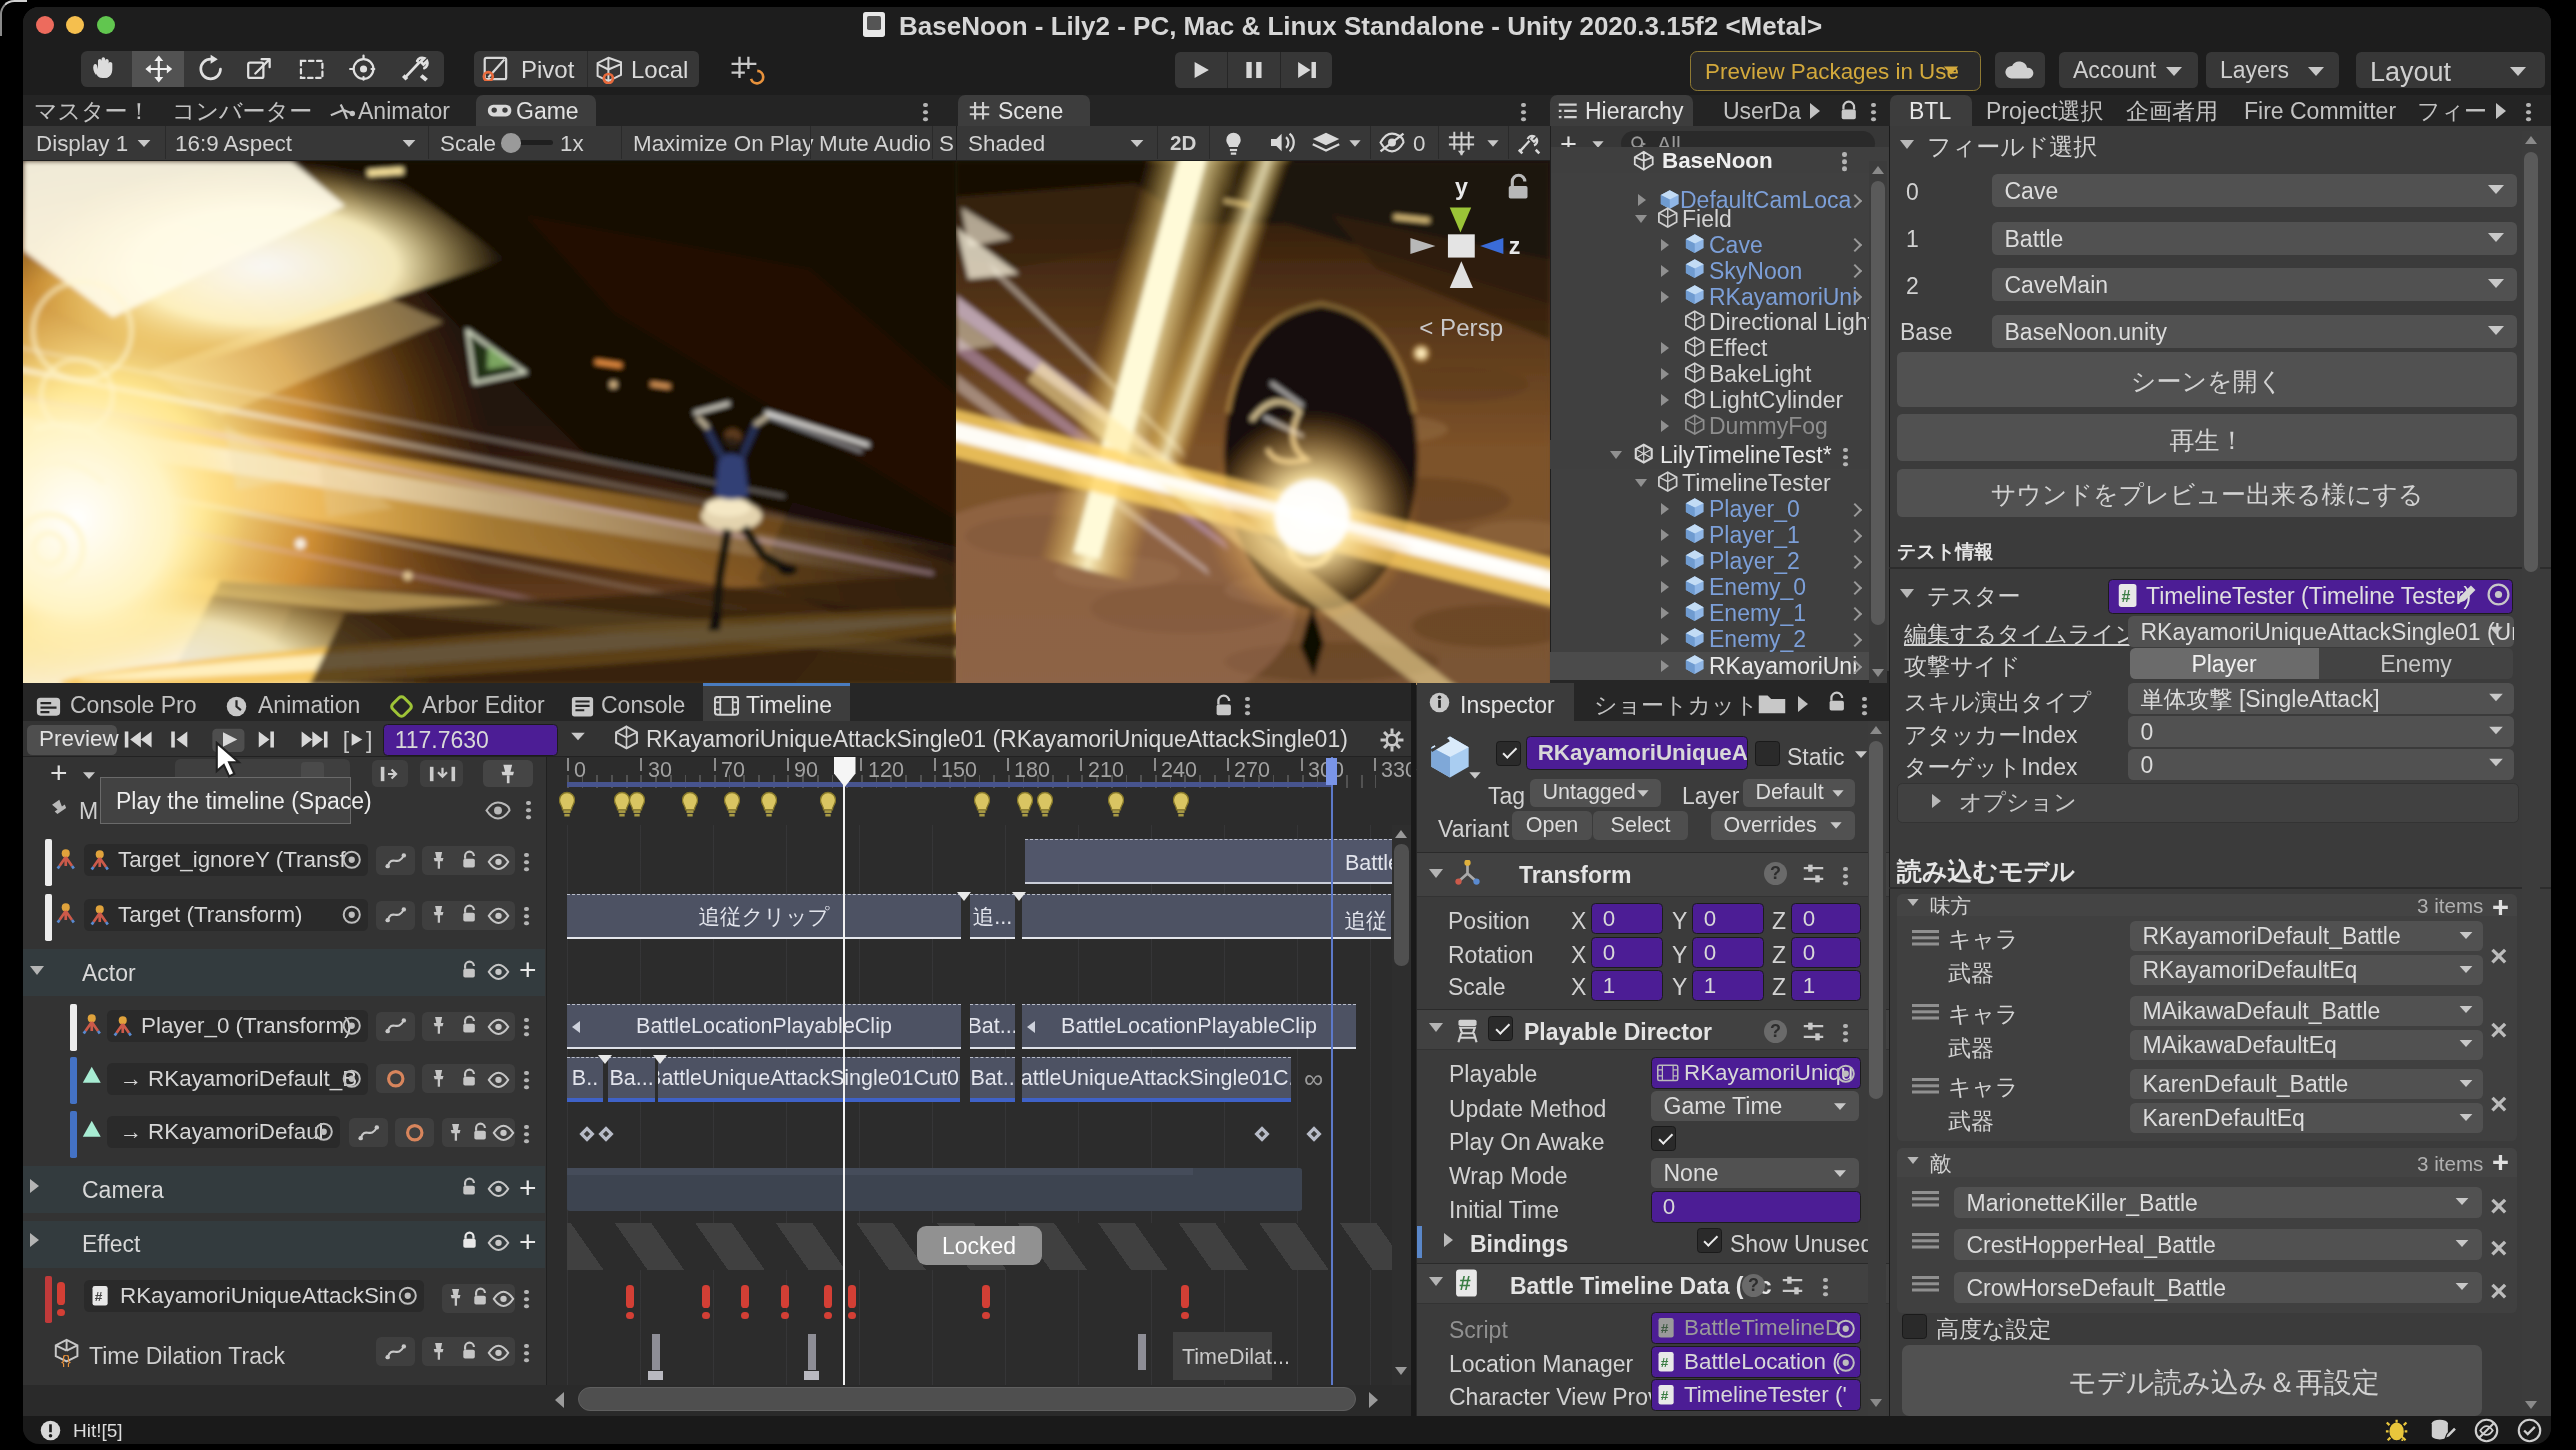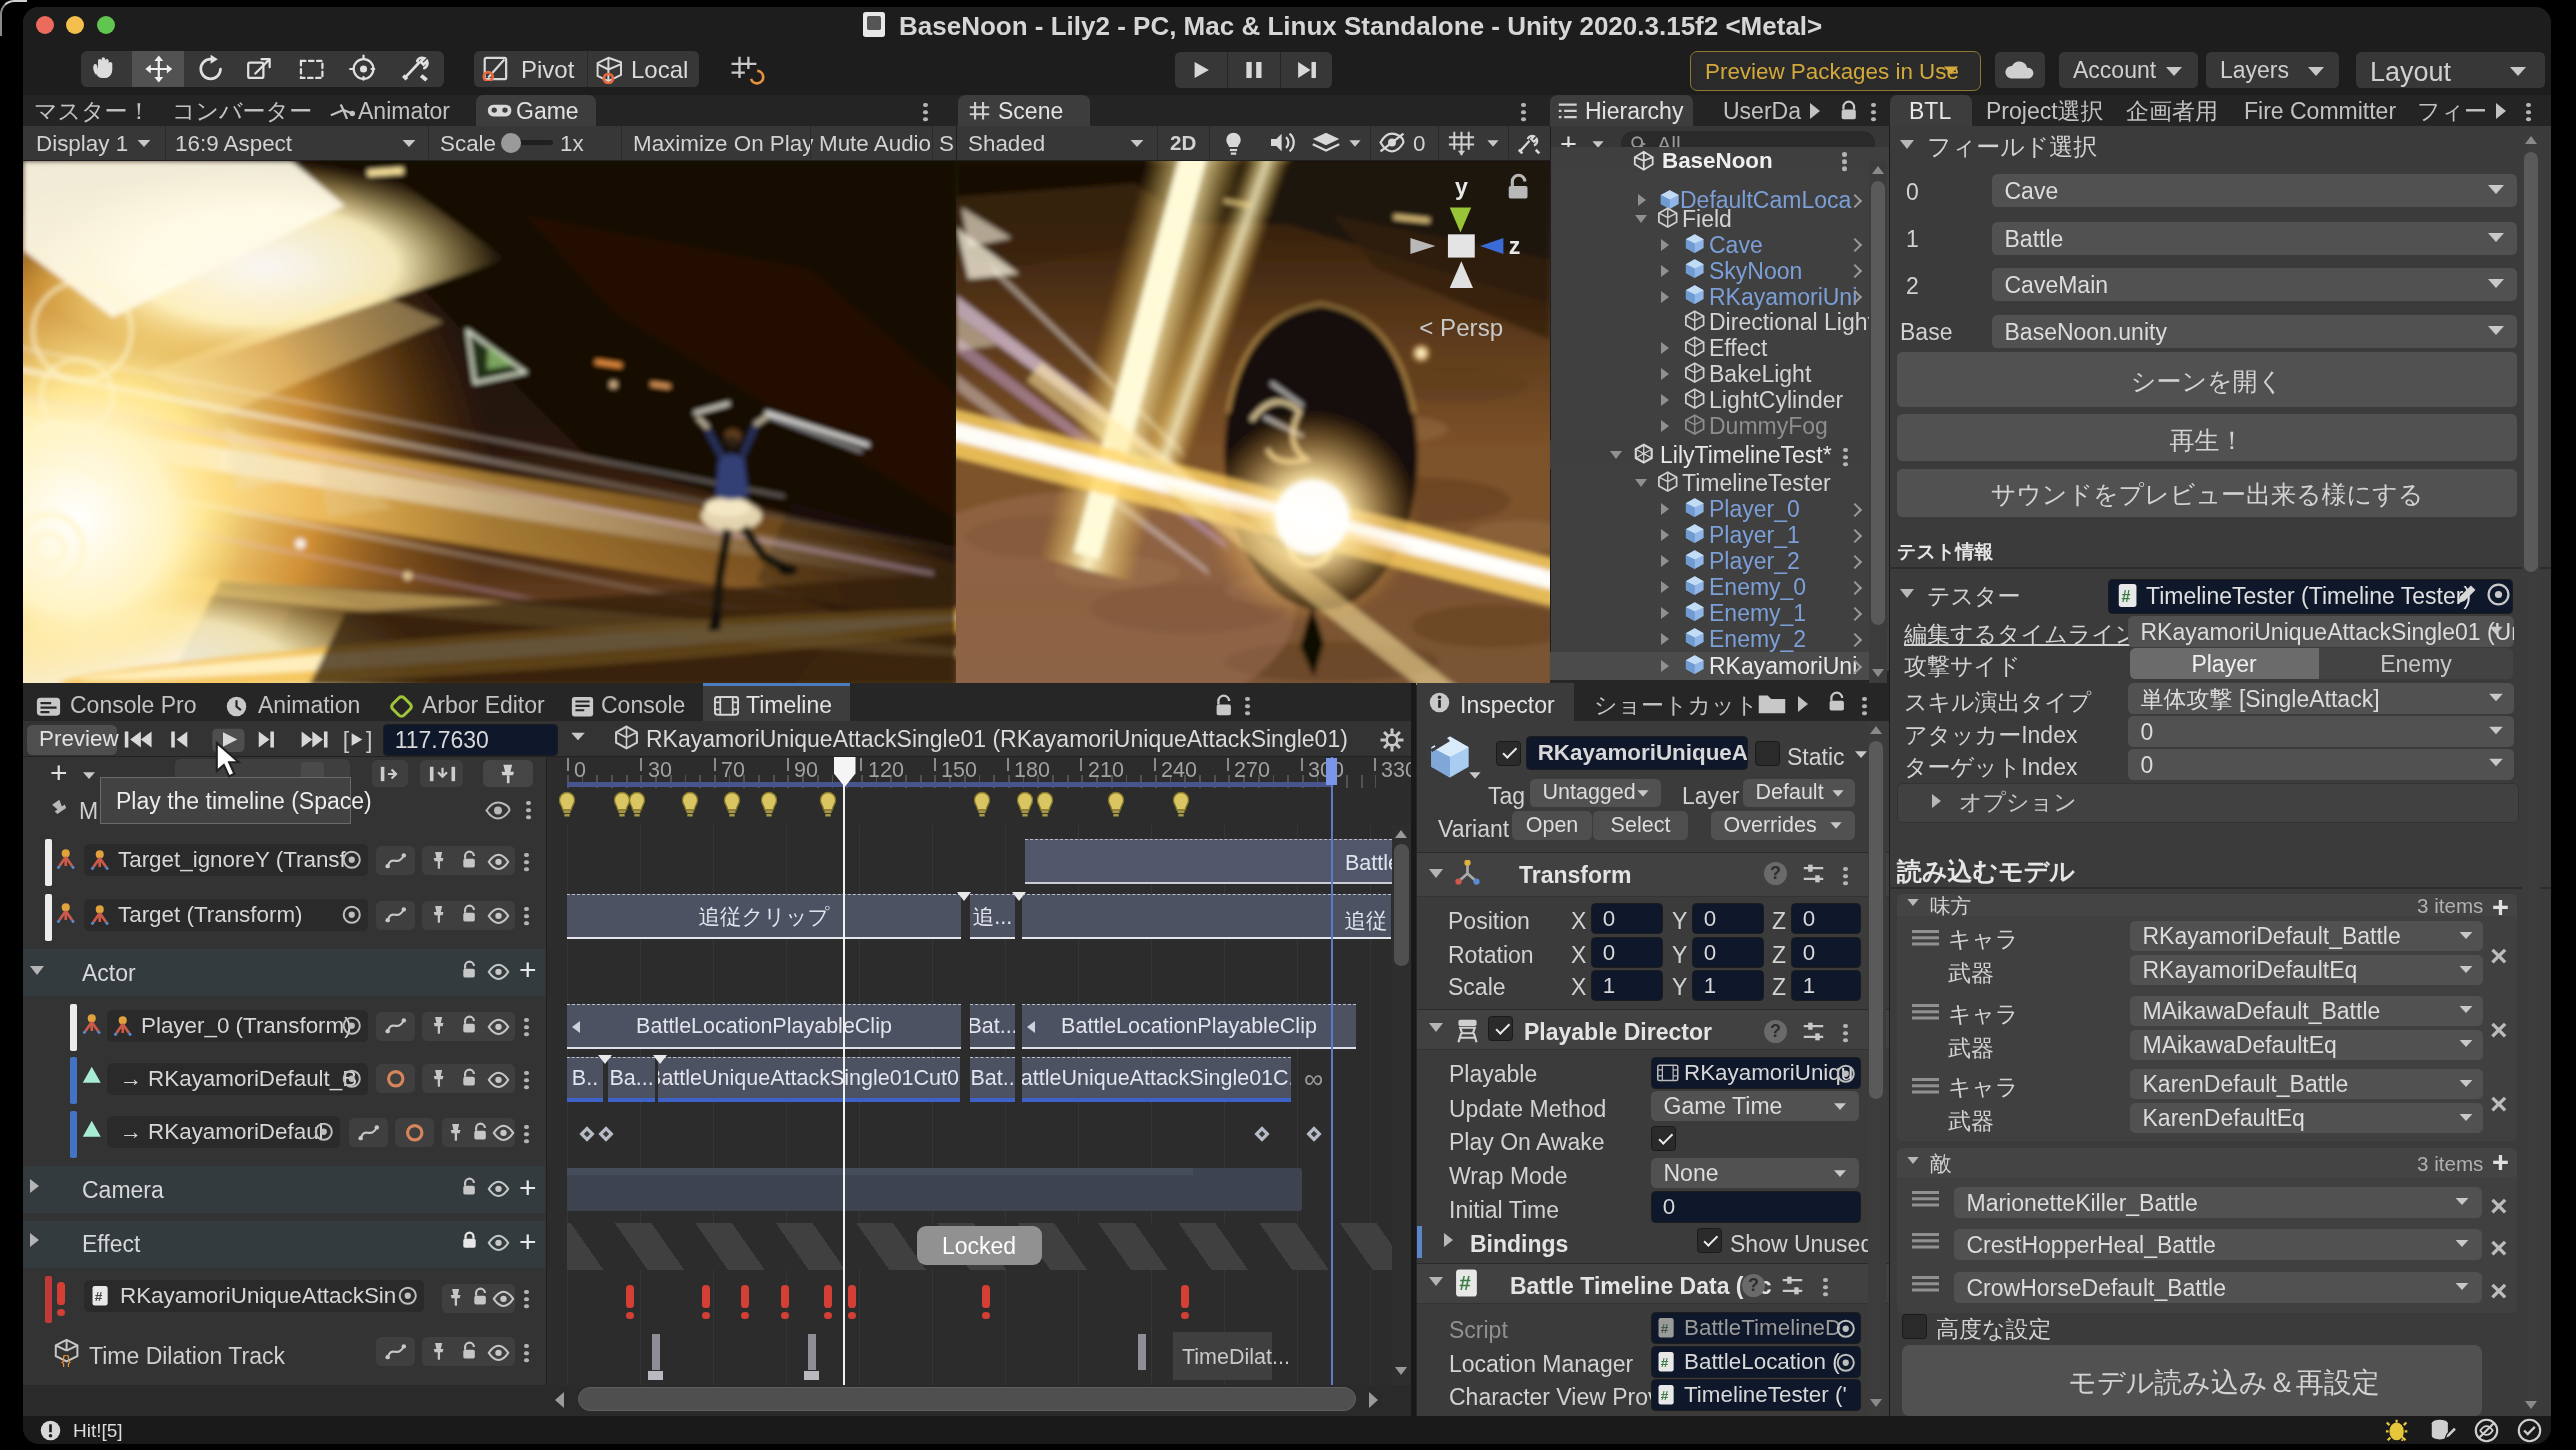--- a/index.html
+++ b/index.html
@@ -3,21 +3,21 @@
 <style>
 html,body{margin:0;padding:0;background:#000;width:2576px;height:1451px;overflow:hidden;
  font-family:"Liberation Sans",sans-serif;-webkit-font-smoothing:antialiased;}
 .a{position:absolute;}
 .tx{position:absolute;white-space:nowrap;color:#cfcfcf;font-size:22.4px;line-height:1;}
 .b{background:#373737;border-radius:5.4px;}
 .dd{position:absolute;background:#515151;border-radius:5.4px;color:#dcdcdc;font-size:23px;
  line-height:1;overflow:hidden;white-space:nowrap;}
 .dd .v{position:absolute;left:12.5px;top:50%;transform:translateY(-50%);}
 .car{position:absolute;width:0;height:0;border-left:8px solid transparent;border-right:8px solid transparent;border-top:9.8px solid #c8c8c8;}
-.fld{position:absolute;background:#0f172a;border:0.9px solid #1c1c1c;border-radius:4.5px;color:#d8d8d8;font-size:22.4px;overflow:hidden;white-space:nowrap;}
+.fld{position:absolute;background:#4c1d95;border:0.9px solid #1c1c1c;border-radius:4.5px;color:#d8d8d8;font-size:22.4px;overflow:hidden;white-space:nowrap;}
 .fld .v{position:absolute;left:10.7px;top:50%;transform:translateY(-50%);}
 .dots{position:absolute;width:4.5px;height:4.5px;border-radius:50%;background:#b4b4b4;box-shadow:0 7.2px 0 #b4b4b4,0 14.3px 0 #b4b4b4;color:transparent;font-size:0;margin-top:2.7px;}
 .cb{position:absolute;width:23px;height:23px;background:#2a2a2a;border:0.9px solid #1a1a1a;border-radius:3.6px;}
 .ck{position:absolute;width:11.6px;height:5.4px;border-left:2.7px solid #ececec;border-bottom:2.7px solid #ececec;transform:rotate(-45deg);color:transparent;font-size:0;margin:7.2px 0 0 4.5px;}
 svg{position:absolute;display:block;}
 </style></head>
 <body>
 
 <div class="a" style="left:23px;top:7.2px;width:2528px;height:1436px;background:#262626;border-radius:16px;"></div>
 <div class="a" style="left:0;top:0;width:27px;height:36px;border-top-left-radius:14.3px;border-top:2.7px solid #cfcfcf;border-left:2.7px solid #8a8a8a;box-sizing:border-box;"></div>

